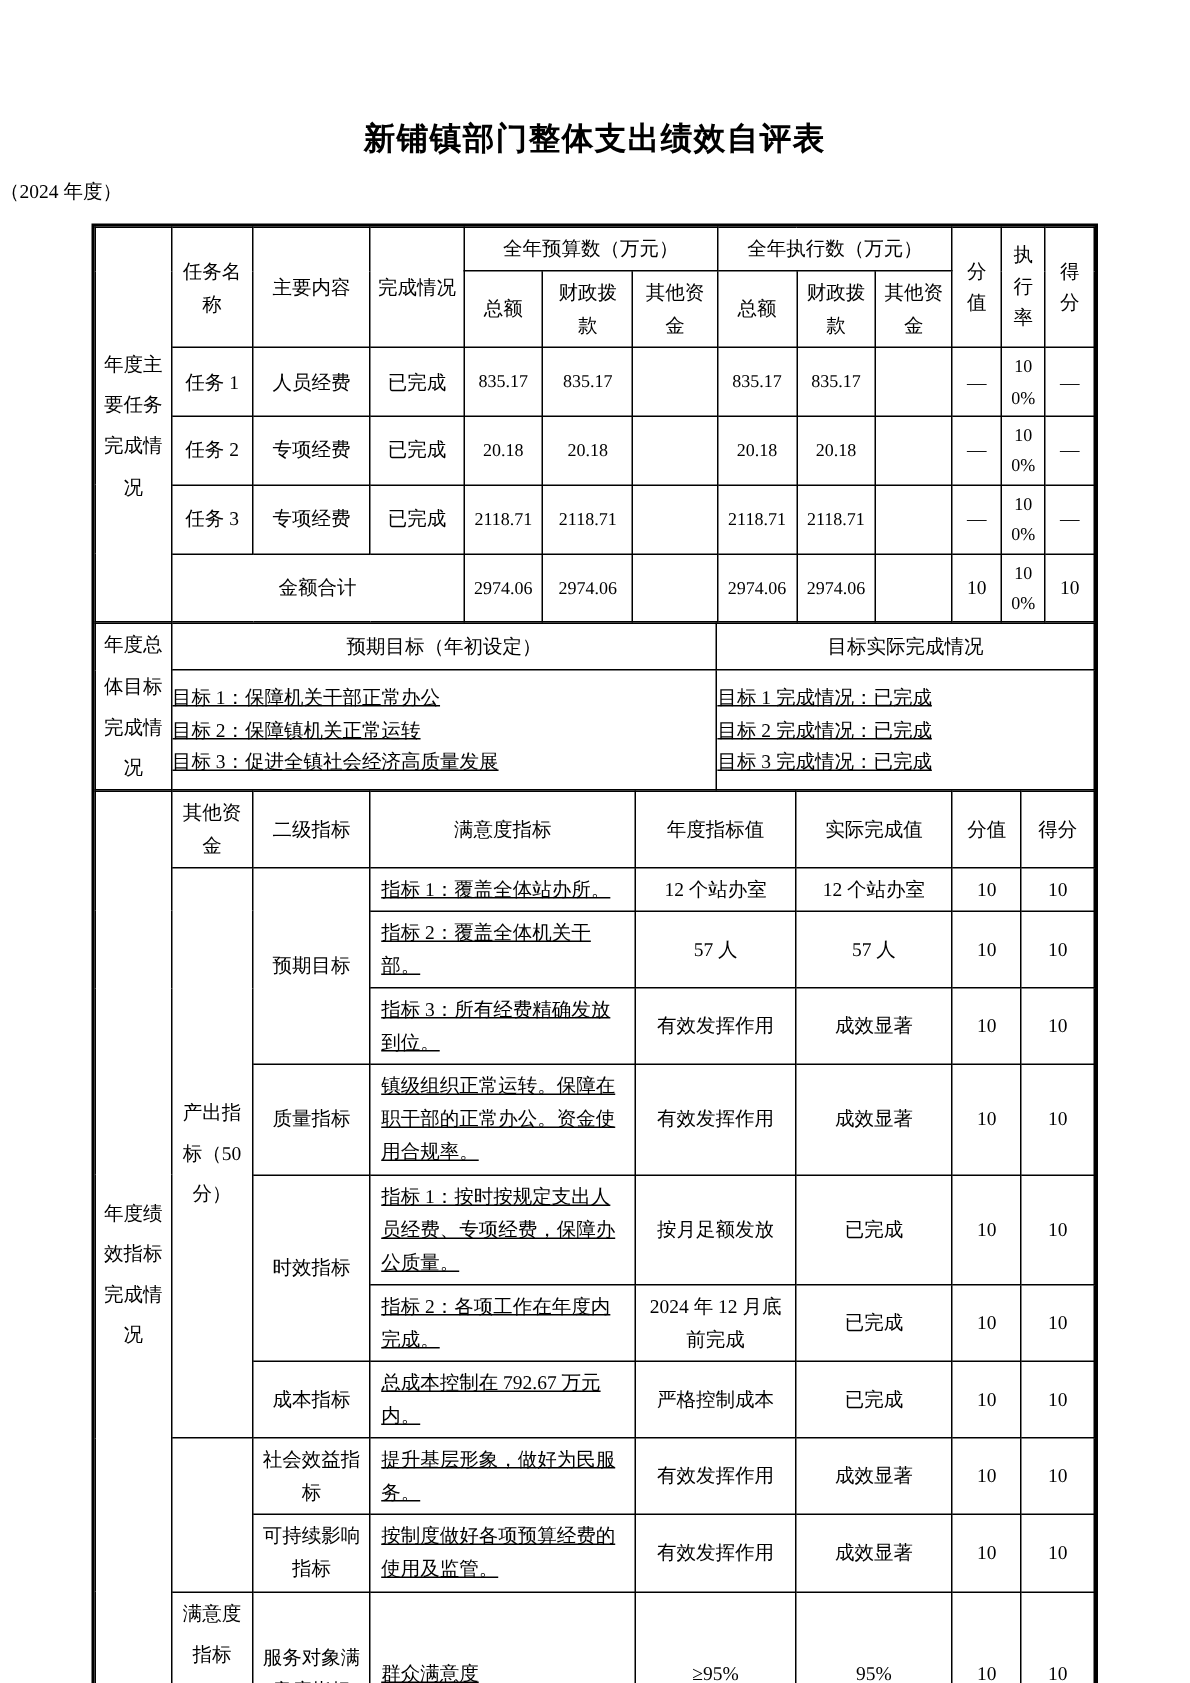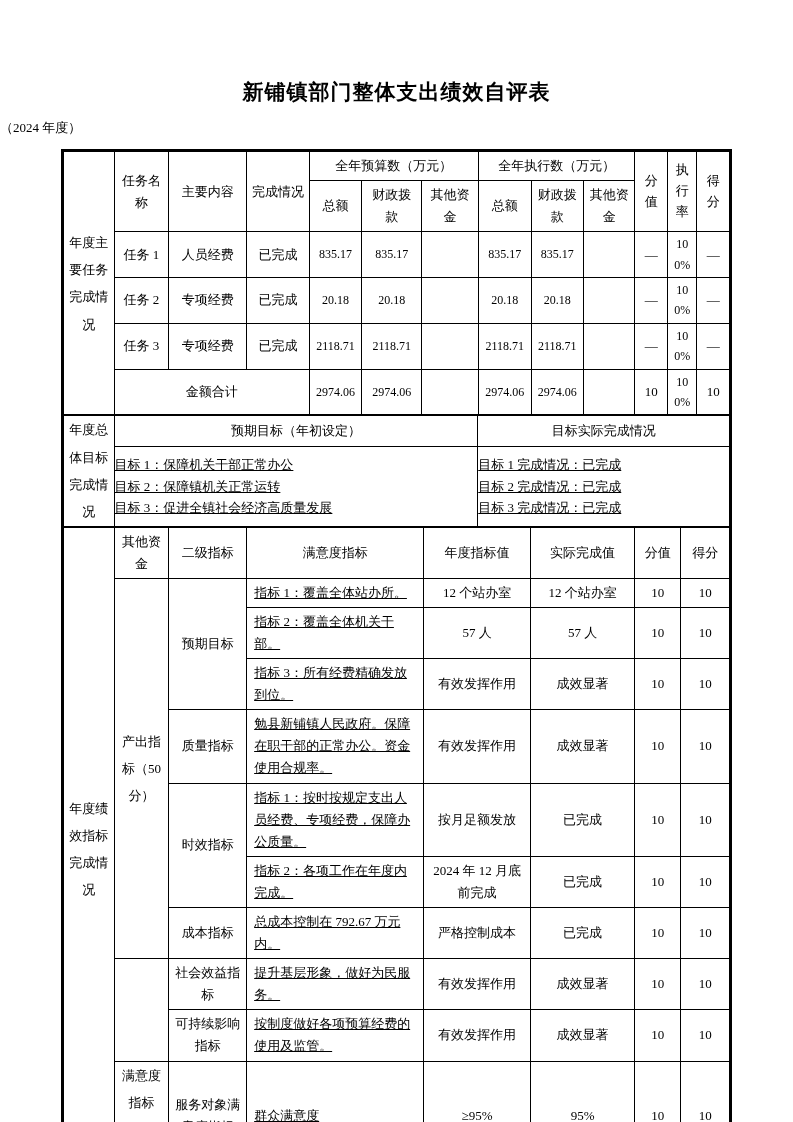--- a/index.html
+++ b/index.html
@@ -224,21 +224,21 @@
       </tr>
       <tr class="r-md">
         <td class="left">指标 3：所有经费精确发放到位。</td>
         <td>有效发挥作用</td>
         <td>成效显著</td>
         <td>10</td>
         <td>10</td>
       </tr>
       <tr class="r-quality">
         <td>质量指标</td>
-        <td class="left">勉县新铺镇人民政府。保障在职干部的正常办公。资金使用合规率。</td>
+        <td class="left">镇级组织正常运转。保障在职干部的正常办公。资金使用合规率。</td>
         <td>有效发挥作用</td>
         <td>成效显著</td>
         <td>10</td>
         <td>10</td>
       </tr>
       <tr class="r-time1">
         <td rowspan="2">时效指标</td>
         <td class="left">指标 1：按时按规定支出人员经费、专项经费，保障办公质量。</td>
         <td>按月足额发放</td>
         <td>已完成</td>

